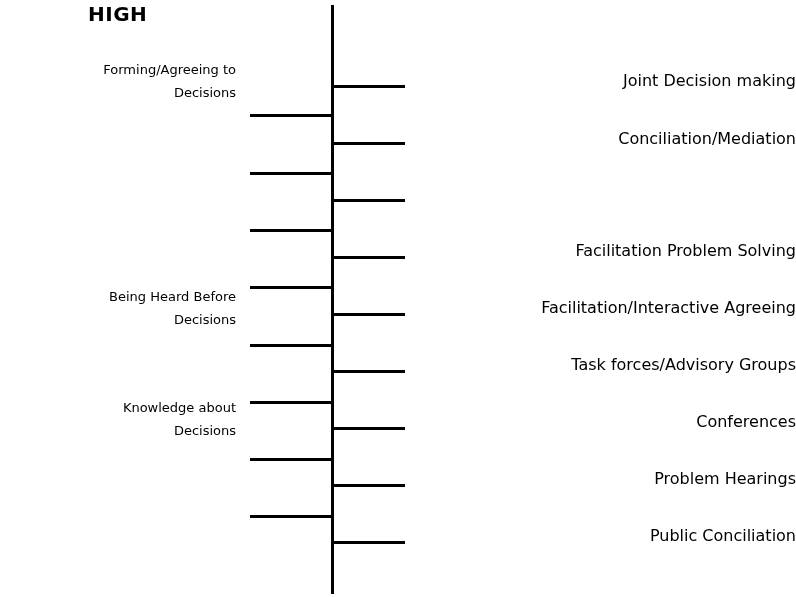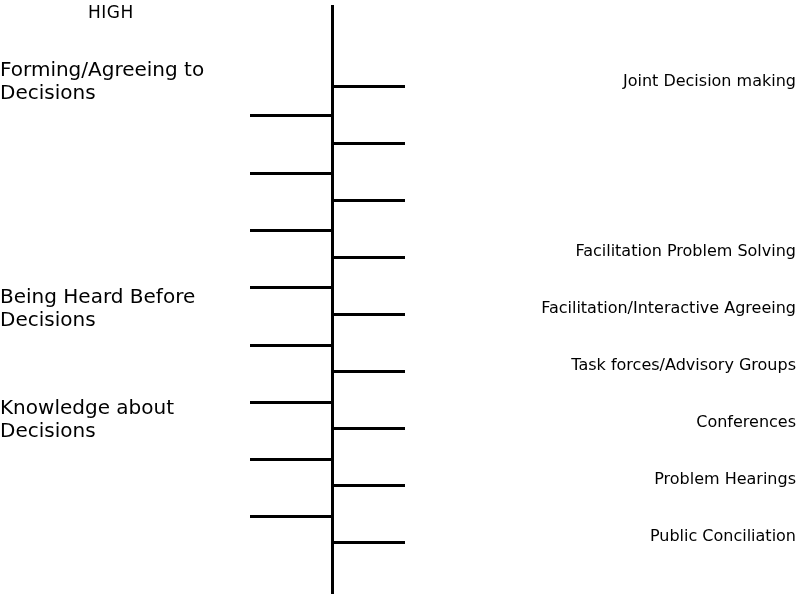--- a/index.html
+++ b/index.html
@@ -33,35 +33,35 @@
     position: absolute;
     height: 3px;
     background: #000000;
   }
   .tick-left  { left: 250px; width: 84px; }
   .tick-right { left: 333px; width: 72px; }
 
   
   .scale-label {
     position: absolute;
-    font-weight: normal;
-    font-size: 17px;
+    font-weight: bold;
+    font-size: 20px;
     letter-spacing: 0.5px;
     white-space: nowrap;
   }
   #label-high { left: 88px;  top: 2px; }
   #label-low  { left: 90px;  top: 567px; margin-top: 28px; }
 
   
   .left-label {
     position: absolute;
     left: 0px;
     width: 236px;
-    text-align: left;
-    font-size: 20px;
+    text-align: right;
+    font-size: 13px;
     line-height: 23px;
     white-space: pre-line;
   }
 
   
   .right-label {
     position: absolute;
     left: 410px;
     width: 386px;
     text-align: right;
@@ -100,20 +100,21 @@
   <div class="tick tick-right" style="top:541px"></div>
 
   <div class="left-label" style="top:58px">Forming/Agreeing to
 Decisions</div>
   <div class="left-label" style="top:285px">Being Heard Before
 Decisions</div>
   <div class="left-label" style="top:396px">Knowledge about
 Decisions</div>
 
   <div class="right-label" style="top:71px">Joint Decision making</div>
+  <div class="right-label" style="top:129px">Conciliation/Mediation</div>
   <div class="right-label" style="top:241px">Facilitation Problem Solving</div>
   <div class="right-label" style="top:298px">Facilitation/Interactive Agreeing</div>
   <div class="right-label" style="top:355px">Task forces/Advisory Groups</div>
   <div class="right-label" style="top:412px">Conferences</div>
   <div class="right-label" style="top:469px">Problem Hearings</div>
   <div class="right-label" style="top:526px">Public Conciliation</div>
 
 </div>
 
 </body></html>

